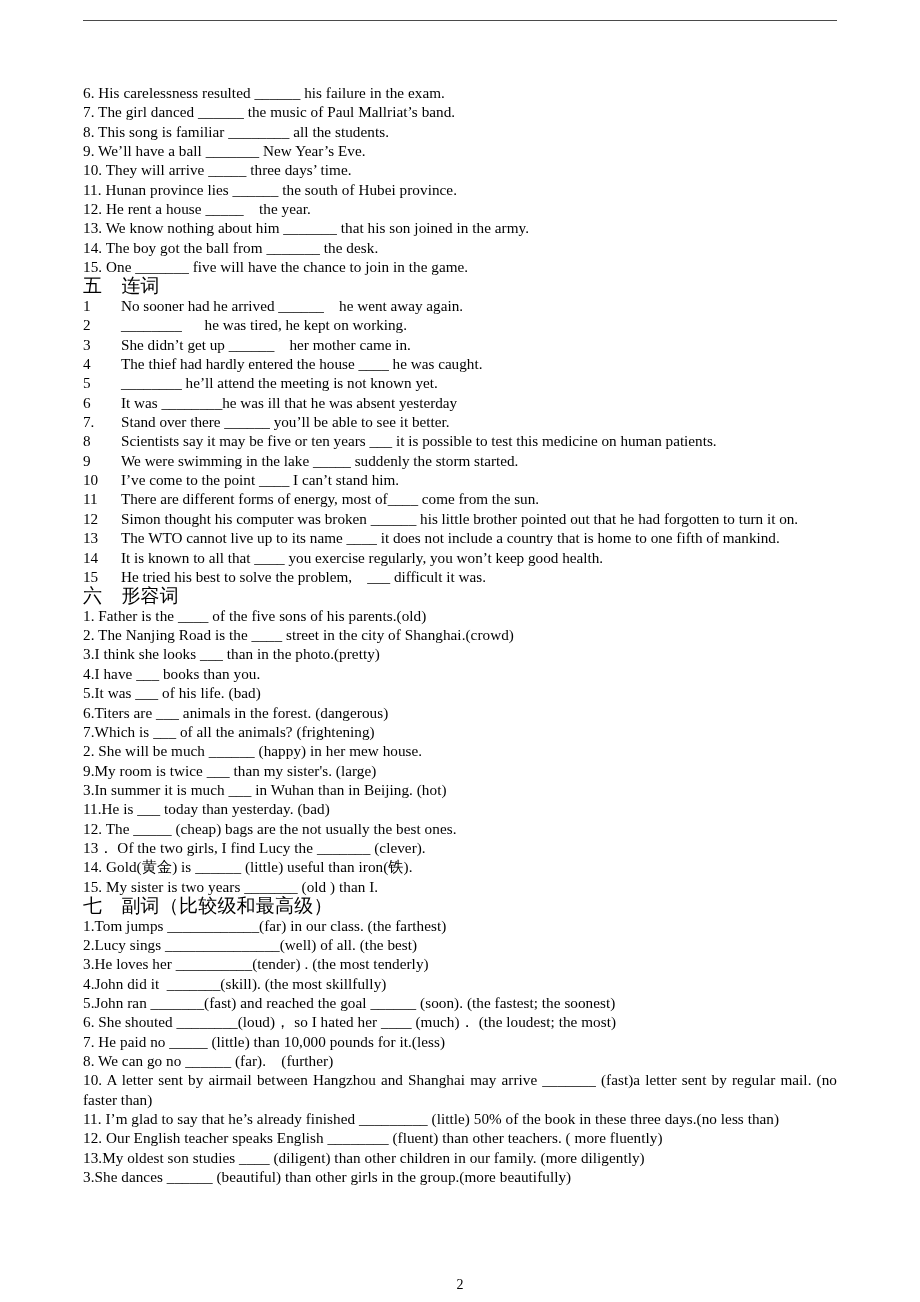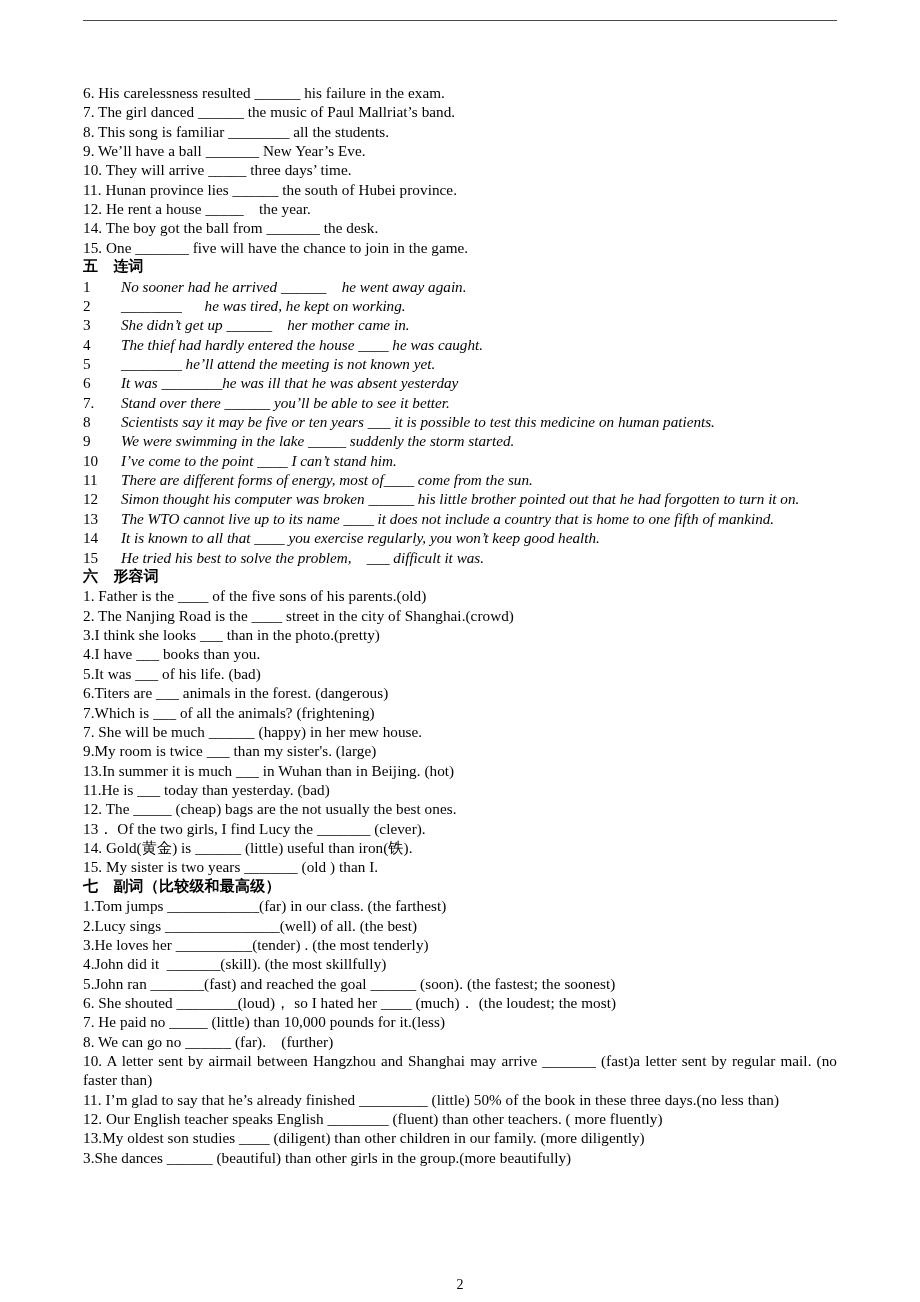--- a/index.html
+++ b/index.html
@@ -37,42 +37,41 @@
     width: 754px;
   }
   .line {
     font-size: 15.2px;
     line-height: 19.35px;
     white-space: pre-wrap;
     letter-spacing: 0.05px;
   }
   .sec-head {
     font-family: "DejaVu Sans", "Liberation Sans", sans-serif;
-    font-weight: bold;
-    font-size: 15px;
+    font-weight: normal;
+    font-size: 19px;
     line-height: 19.6px;
     white-space: pre;
     letter-spacing: 0.2px;
   }
   
   .row {
     display: flex;
     font-size: 15.2px;
     line-height: 19.35px;
     align-items: baseline;
   }
   .row .num {
     width: 38px;
     flex: none;
     white-space: pre;
   }
   .row .txt {
     flex: 1;
     white-space: pre-wrap;
-    font-style: italic;
   }
   .row.justify .txt {
     text-align: justify;
     text-align-last: left;
   }
   .footer {
     position: absolute;
     left: 0;
     top: 1277px;
     width: 920px;
@@ -92,20 +91,21 @@
   <div class="content">
 
     <div>
       <div class="line">6. His carelessness resulted ______ his failure in the exam.</div>
       <div class="line">7. The girl danced ______ the music of Paul Mallriat’s band.</div>
       <div class="line">8. This song is familiar ________ all the students.</div>
       <div class="line">9. We’ll have a ball _______ New Year’s Eve.</div>
       <div class="line">10. They will arrive _____ three days’ time.</div>
       <div class="line">11. Hunan province lies ______ the south of Hubei province.</div>
       <div class="line">12. He rent a house _____    the year.</div>
+      <div class="line">13. We know nothing about him _______ that his son joined in the army.</div>
       <div class="line">14. The boy got the ball from _______ the desk.</div>
       <div class="line">15. One _______ five will have the chance to join in the game.</div>
     </div>
 
     <div class="sec-head">五　连词</div>
     <div>
       <div class="row">
         <span class="num">1</span>
         <span class="txt">No sooner had he arrived ______    he went away again.</span>
       </div>
@@ -169,23 +169,23 @@
 
     <div class="sec-head">六　形容词</div>
     <div>
       <div class="line">1. Father is the ____ of the five sons of his parents.(old)</div>
       <div class="line">2. The Nanjing Road is the ____ street in the city of Shanghai.(crowd)</div>
       <div class="line">3.I think she looks ___ than in the photo.(pretty)</div>
       <div class="line">4.I have ___ books than you.</div>
       <div class="line">5.It was ___ of his life. (bad)</div>
       <div class="line">6.Titers are ___ animals in the forest. (dangerous)</div>
       <div class="line">7.Which is ___ of all the animals? (frightening)</div>
-      <div class="line">7. She will be much ______ (happy) in her mew house.</div>
+      <div class="line">2. She will be much ______ (happy) in her mew house.</div>
       <div class="line">9.My room is twice ___ than my sister's. (large)</div>
-      <div class="line">13.In summer it is much ___ in Wuhan than in Beijing. (hot)</div>
+      <div class="line">3.In summer it is much ___ in Wuhan than in Beijing. (hot)</div>
       <div class="line">11.He is ___ today than yesterday. (bad)</div>
       <div class="line">12. The _____ (cheap) bags are the not usually the best ones.</div>
       <div class="line">13． Of the two girls, I find Lucy the _______ (clever).</div>
       <div class="line">14. Gold(黄金) is ______ (little) useful than iron(铁).</div>
       <div class="line">15. My sister is two years _______ (old ) than I.</div>
     </div>
 
     <div class="sec-head">七　副词（比较级和最高级）</div>
     <div>
       <div class="line">1.Tom jumps ____________(far) in our class. (the farthest)</div>

